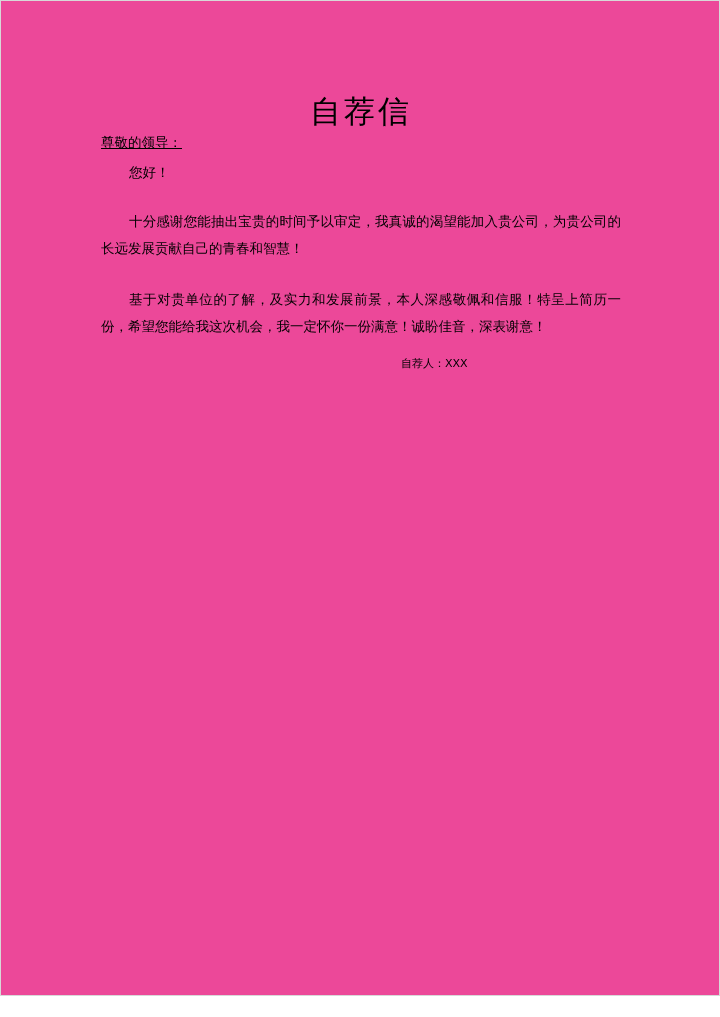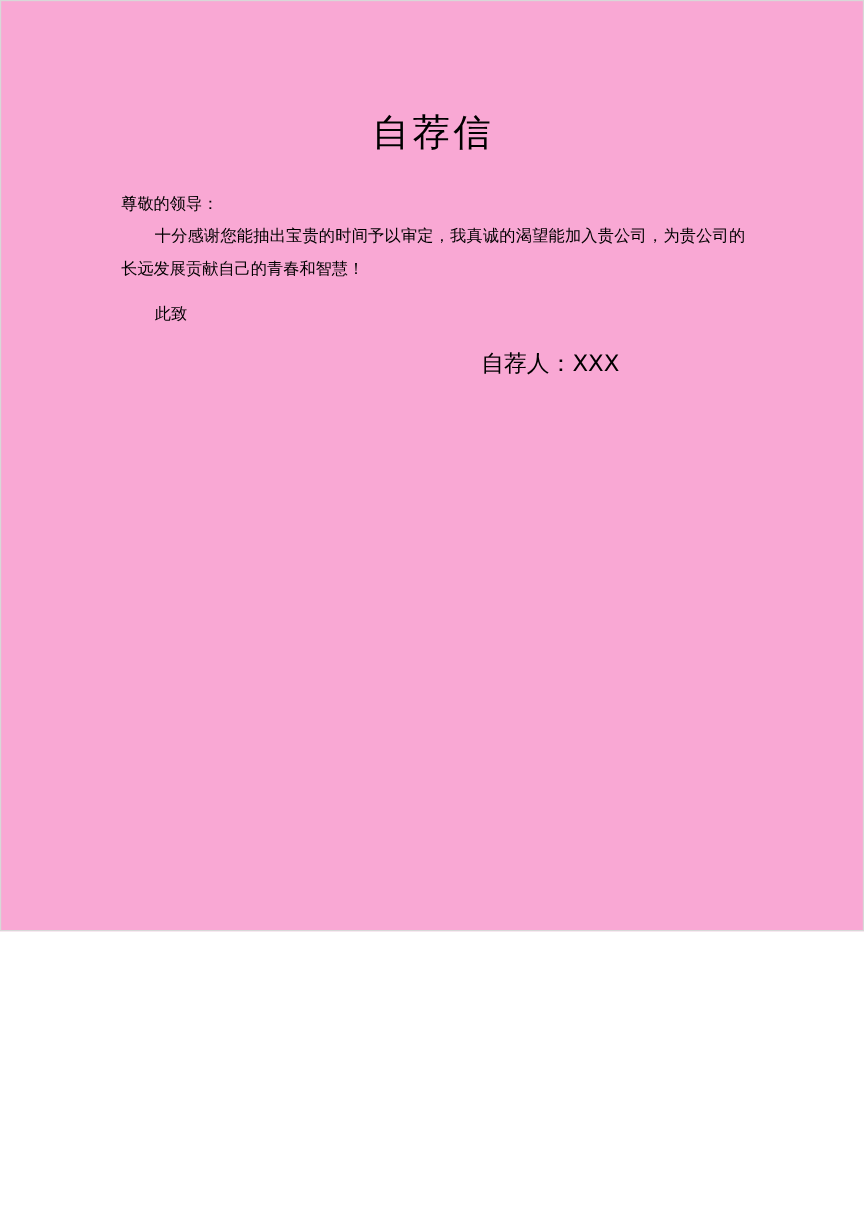--- a/index.html
+++ b/index.html
@@ -13,88 +13,90 @@
     font-family: "DejaVu Sans", "Liberation Sans", sans-serif;
     color: #000000;
     position: relative;
     overflow: hidden;
   }
   .page {
     position: absolute;
     left: 0;
     top: 0;
     width: 720px;
-    height: 776px;
+    height: 996px;
     box-sizing: border-box;
     border: 1px solid #d8d8d8;
-    background: #f9a8d4;
+    background: #ec4899;
   }
   .content {
     position: absolute;
     left: 100px;
     top: 0;
     width: 520px;
   }
   .doc-title {
     margin: 0;
     padding-top: 92px;
     text-align: center;
     font-family: "DejaVu Serif", "Liberation Serif", serif;
     font-weight: normal;
     font-size: 31px;
     letter-spacing: 3px;
     line-height: 1.2;
   }
   .salutation {
-    margin-top: 28px;
     font-size: 13.5px;
     line-height: 1.8;
+    text-decoration: underline;
   }
   .greeting {
     margin-top: 6px;
     font-size: 13.5px;
     line-height: 1.8;
     text-indent: 28px;
   }
   .para {
-    margin-top: 2px;
+    margin-top: 24px;
     font-size: 13.5px;
     line-height: 2.0;
     text-indent: 28px;
     text-align: justify;
     text-justify: inter-ideograph;
+    font-family: Liberation Mono, monospace;
   }
   .closing-line {
     font-size: 13.5px;
     line-height: 1.55;
     text-indent: 28px;
   }
   .closing-line.second {
     text-indent: 14px;
   }
   .signature-block {
     margin-top: 14px;
     padding-left: 300px;
-    font-size: 19px;
+    font-size: 11px;
     line-height: 1.7;
   }
 </style>
 </head>
 <body>
 
 <div class="page">
   <div class="content">
 
     <h1 class="doc-title">自荐信</h1>
 
     <div class="salutation">尊敬的领导：</div>
 
+    <div class="greeting">您好！</div>
 
     <p class="para">十分感谢您能抽出宝贵的时间予以审定，我真诚的渴望能加入贵公司，为贵公司的长远发展贡献自己的青春和智慧！</p>
+    <p class="para">基于对贵单位的了解，及实力和发展前景，本人深感敬佩和信服！特呈上简历一份，希望您能给我这次机会，我一定怀你一份满意！诚盼佳音，深表谢意！</p>
 
-    <div class="closing-line">此致</div>
 
     <div class="signature-block">
       <div>自荐人：XXX</div>
     </div>
 
   </div>
 </div>
 
 </body></html>

